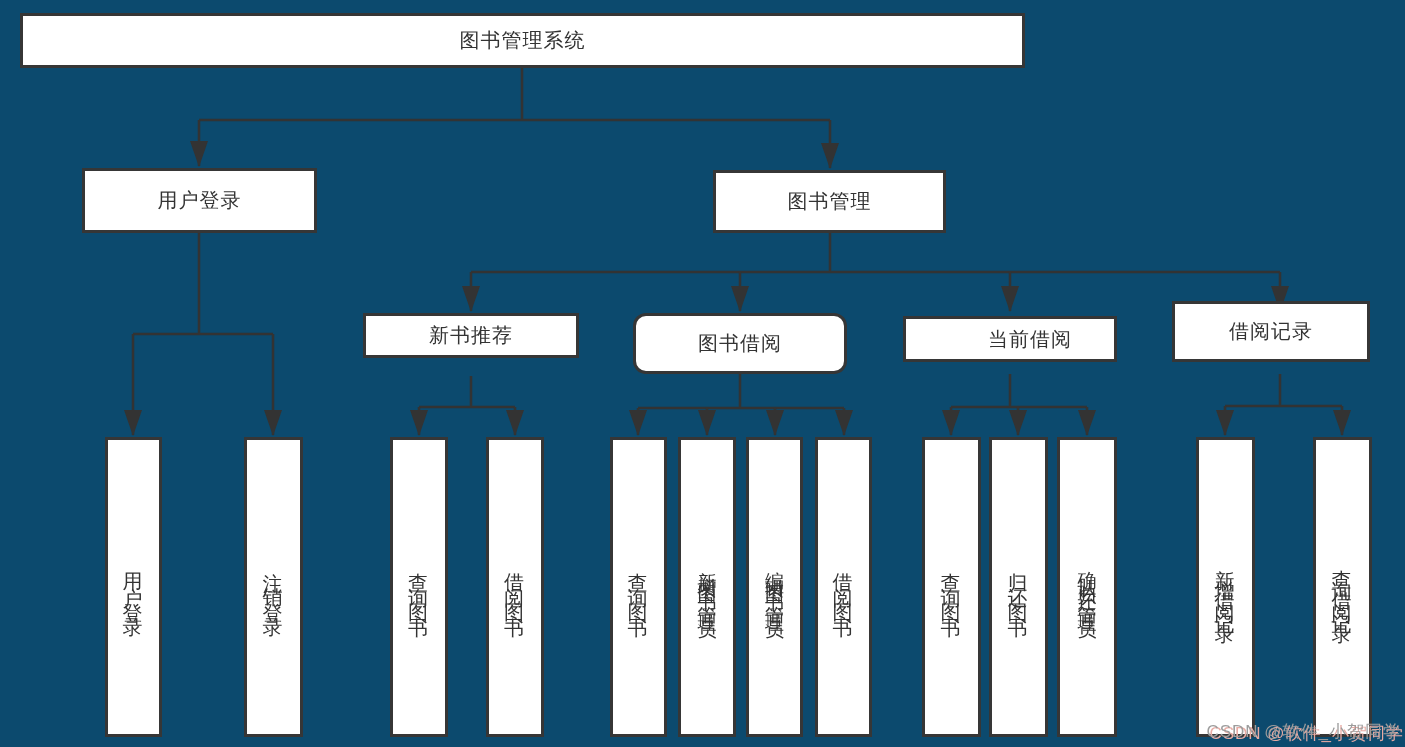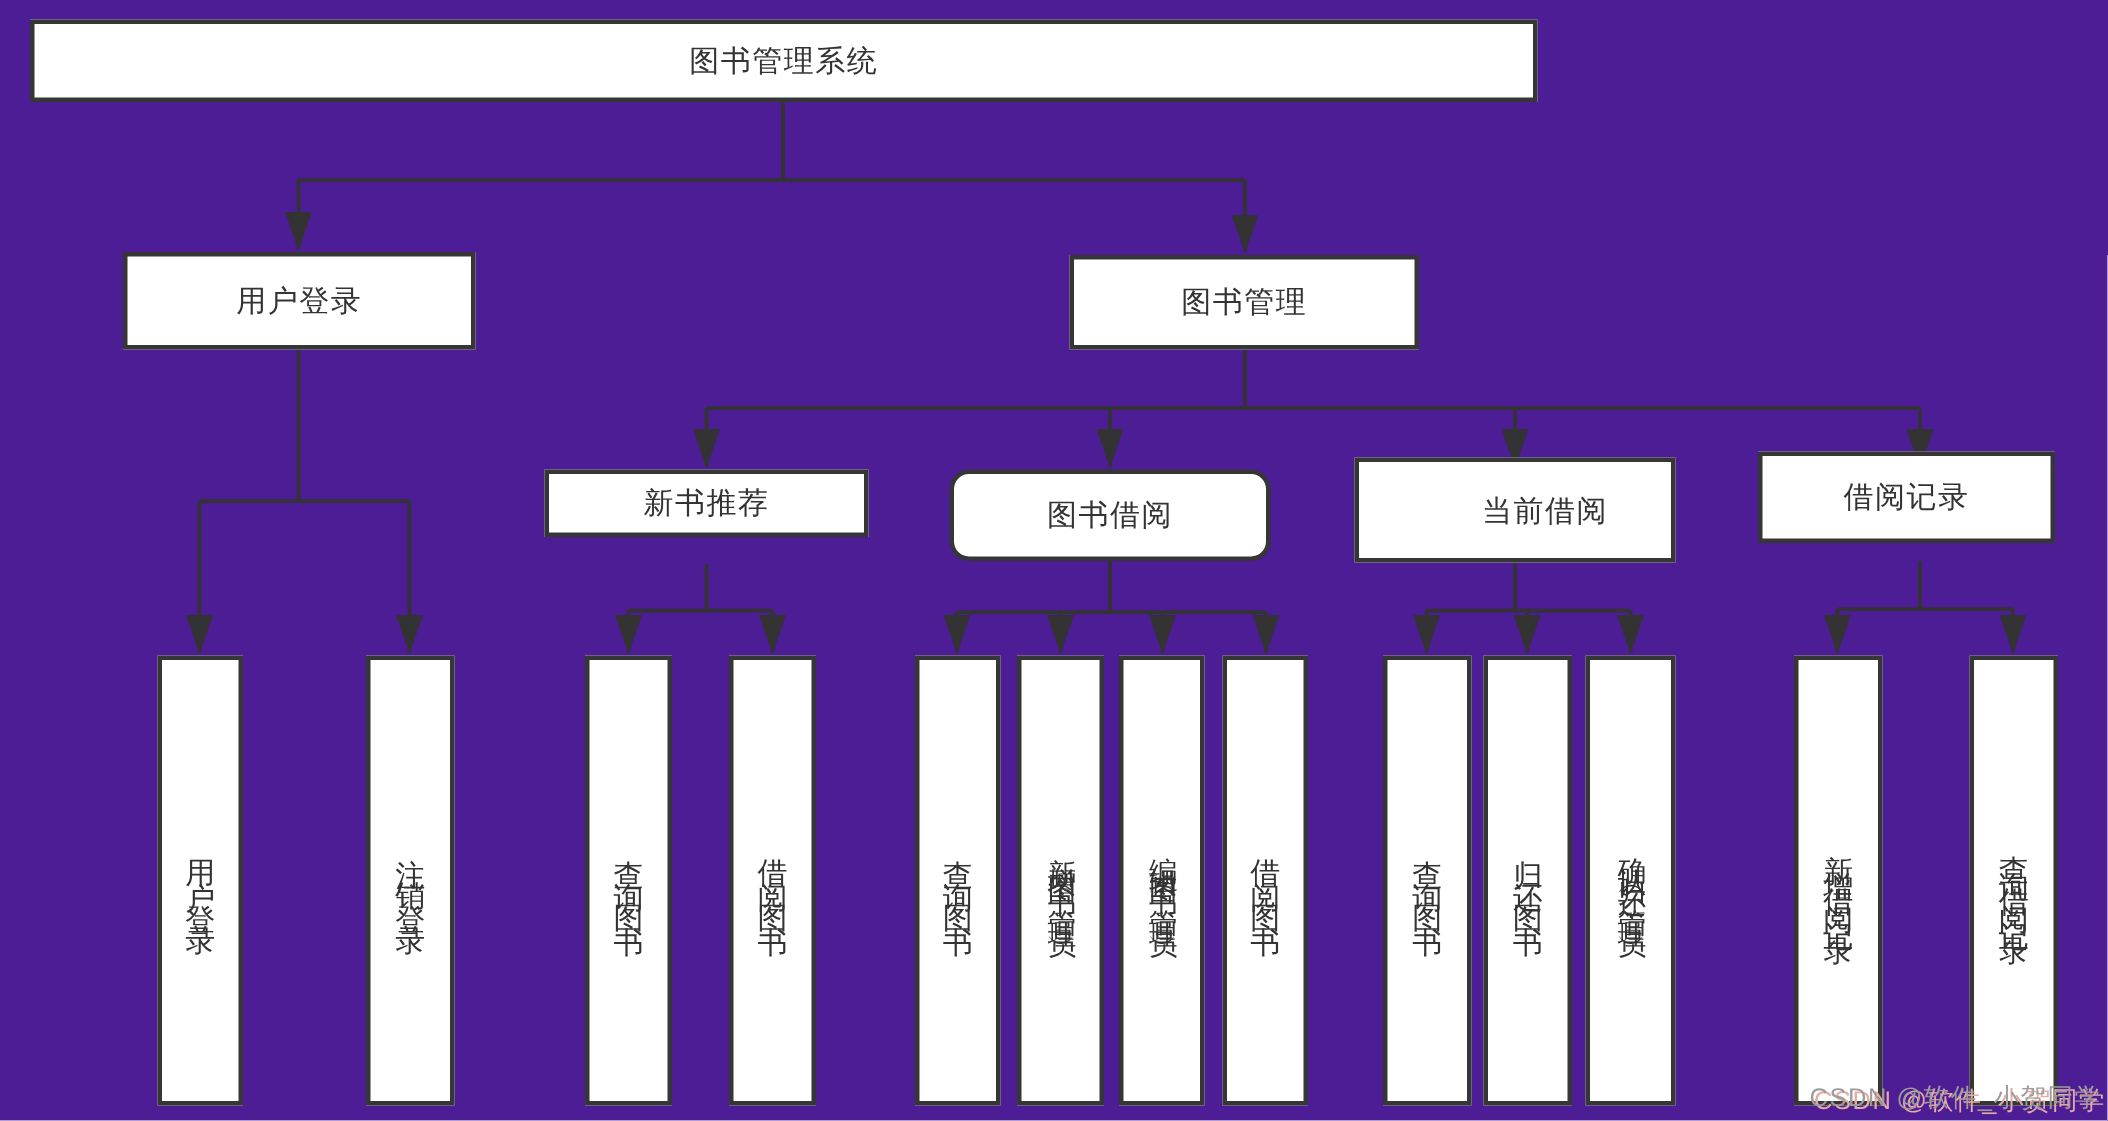--- a/index.html
+++ b/index.html
@@ -1,20 +1,20 @@
 <!DOCTYPE html>
 <html><head>
 <meta charset="utf-8">
 <style>
   html, body { margin: 0; padding: 0; background: #ffffff; }
   #canvas {
     position: relative;
     width: 1405px;
     height: 747px;
-    background: #4c1d95;
+    background: #0c4a6e;
     font-family: "Liberation Sans", "DejaVu Sans", sans-serif;
     overflow: hidden;
   }
   #wires { position: absolute; left: 0; top: 0; width: 1405px; height: 747px; }
 
   .box {
     position: absolute;
     box-sizing: border-box;
     background: #ffffff;
     border: 3px solid #363636;
@@ -36,21 +36,21 @@
   .v4 { letter-spacing: 15px; }
   .v6 { letter-spacing: 11px; }
   .v9 { letter-spacing: 7px; font-size: 19px; }
 
   
   .n-root           { left: 20px;   top: 13px;  width: 1005px; height: 55px; }
   .n-user-login     { left: 82px;   top: 168px; width: 235px;  height: 65px; }
   .n-book-mgmt      { left: 713px;  top: 170px; width: 233px;  height: 63px; }
   .n-new-book-rec   { left: 363px;  top: 313px; width: 216px;  height: 45px; }
   .n-book-borrow    { left: 633px;  top: 313px; width: 214px;  height: 61px; border-radius: 13px; }
-  .n-current-borrow { left: 903px;  top: 305px; width: 214px;  height: 70px; padding-left: 40px; }
+  .n-current-borrow { left: 903px;  top: 316px; width: 214px;  height: 46px; padding-left: 40px; }
   .n-borrow-records { left: 1172px; top: 301px; width: 198px;  height: 61px; }
 
   
   .n-leaf-login       { left: 105px;  width: 57px; }
   .n-leaf-logout      { left: 244px;  width: 59px; }
   .n-leaf-nb-query    { left: 390px;  width: 58px; }
   .n-leaf-nb-borrow   { left: 486px;  width: 58px; }
   .n-leaf-bb-query    { left: 610px;  width: 57px; }
   .n-leaf-bb-add      { left: 678px;  width: 58px; }
   .n-leaf-bb-edit     { left: 746px;  width: 57px; }

